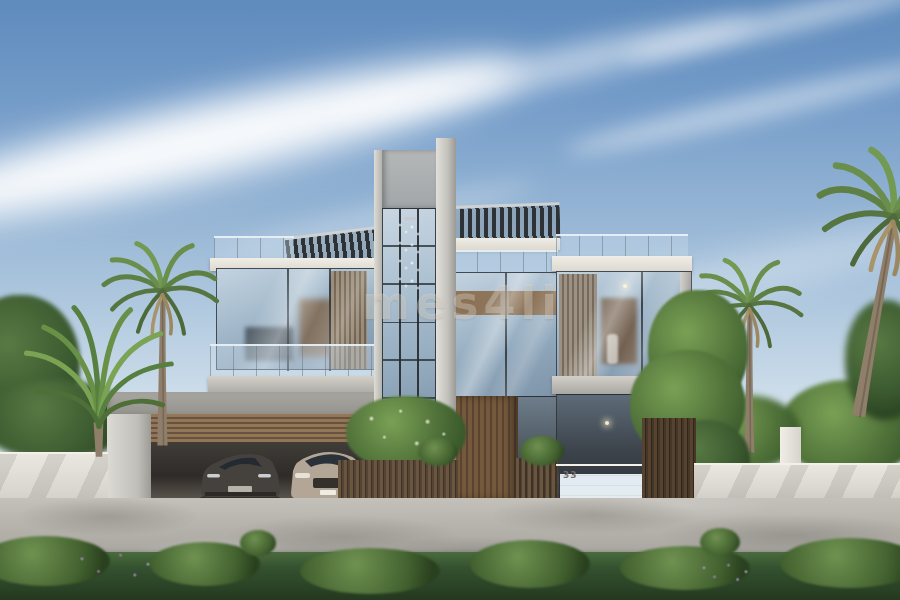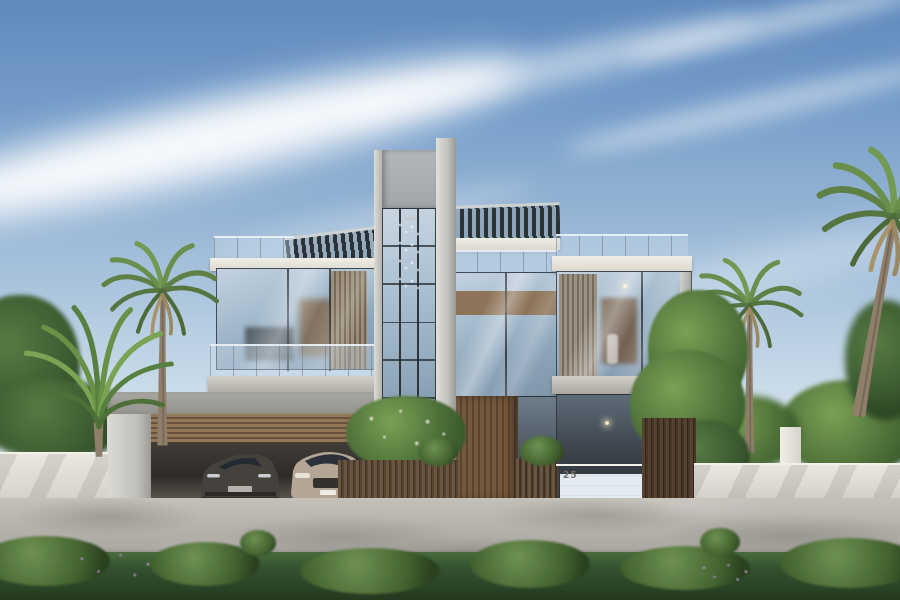--- a/index.html
+++ b/index.html
@@ -226,21 +226,21 @@
 
   <div class="treeblob" style="left:648px;top:290px;width:100px;height:120px;filter:blur(1px);"></div>
   <div class="treeblob" style="left:630px;top:350px;width:115px;height:110px;filter:blur(1px);"></div>
   <div class="darkblob" style="left:660px;top:420px;width:90px;height:80px;filter:blur(1.5px);"></div>
 
   <div class="fence abs" style="left:338px;top:460px;width:120px;height:42px;"></div>
   <div class="fence abs" style="left:516px;top:458px;width:42px;height:46px;"></div>
   <div class="hblob" style="left:520px;top:436px;width:44px;height:30px;"></div>
   <div class="hblob" style="left:418px;top:438px;width:40px;height:28px;"></div>
   <div class="wallwhite abs" style="left:556px;top:464px;width:86px;height:42px;background-image:repeating-linear-gradient(180deg,transparent 0 9px,rgba(0,0,0,.05) 9px 10px);">
-    <span class="hnum" style="left:7px;top:4px;">25</span>
+    <span class="hnum" style="left:7px;top:4px;">33</span>
   </div>
   <div class="fence abs" style="left:642px;top:418px;width:54px;height:88px;background:repeating-linear-gradient(90deg,#55432f 0 3px,#2e261c 3px 4.5px,#463626 4.5px 6px);"></div>
 
   <div class="wallwhite abs" style="left:0;top:452px;width:108px;height:64px;">
     <div class="wallshade"></div>
   </div>
   <div class="abs" style="left:780px;top:427px;width:21px;height:80px;background:linear-gradient(90deg,#f0eee7,#d5d3cc);"></div>
   <div class="wallwhite abs" style="left:694px;top:463px;width:206px;height:44px;">
     <div class="wallshade"></div>
   </div>
@@ -262,14 +262,15 @@
   <div class="hblob" style="left:150px;top:542px;width:110px;height:44px;"></div>
   <div class="hblob" style="left:300px;top:548px;width:140px;height:46px;"></div>
   <div class="hblob" style="left:470px;top:540px;width:120px;height:48px;"></div>
   <div class="hblob" style="left:620px;top:546px;width:130px;height:44px;"></div>
   <div class="hblob" style="left:780px;top:538px;width:140px;height:50px;"></div>
   <div class="hblob" style="left:240px;top:530px;width:36px;height:26px;"></div>
   <div class="hblob" style="left:700px;top:528px;width:40px;height:28px;"></div>
   <div class="purple" style="left:60px;top:548px;width:110px;height:36px;"></div>
   <div class="purple" style="left:690px;top:560px;width:70px;height:26px;"></div>
 
+  <div class="watermark" style="left:362px;top:276px;">mes4li</div>
 
 </div>
 
 </body></html>

